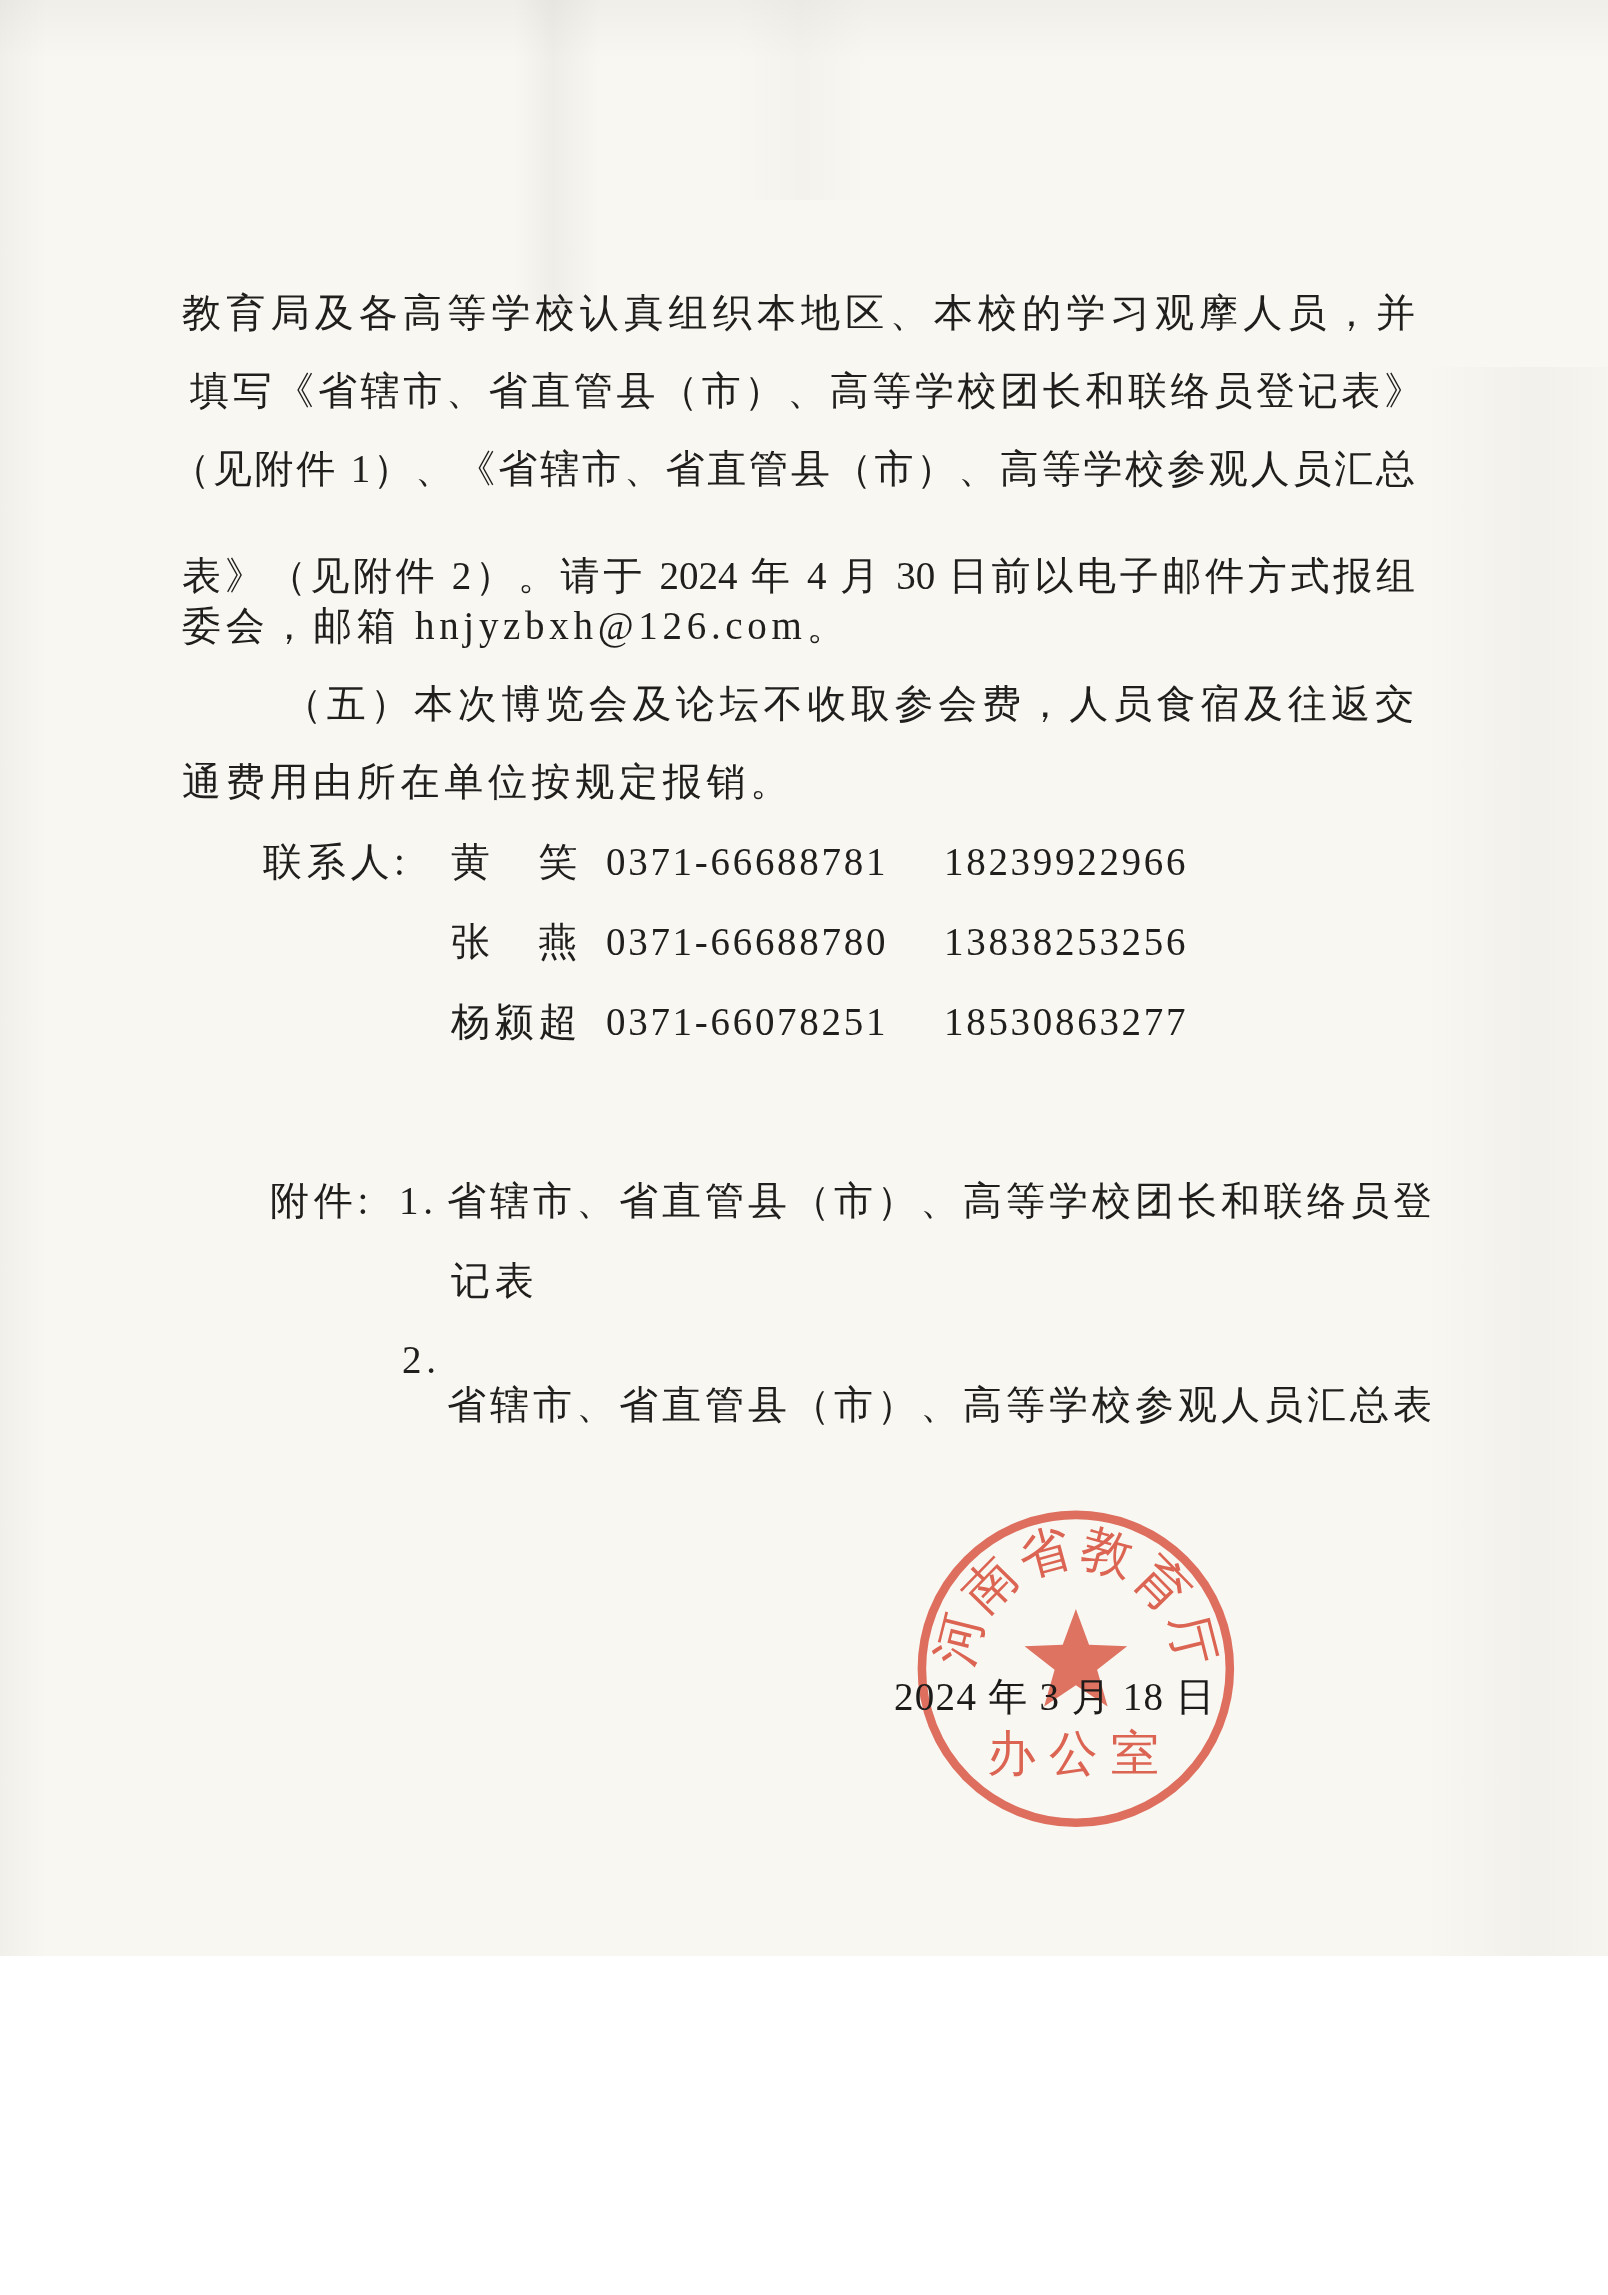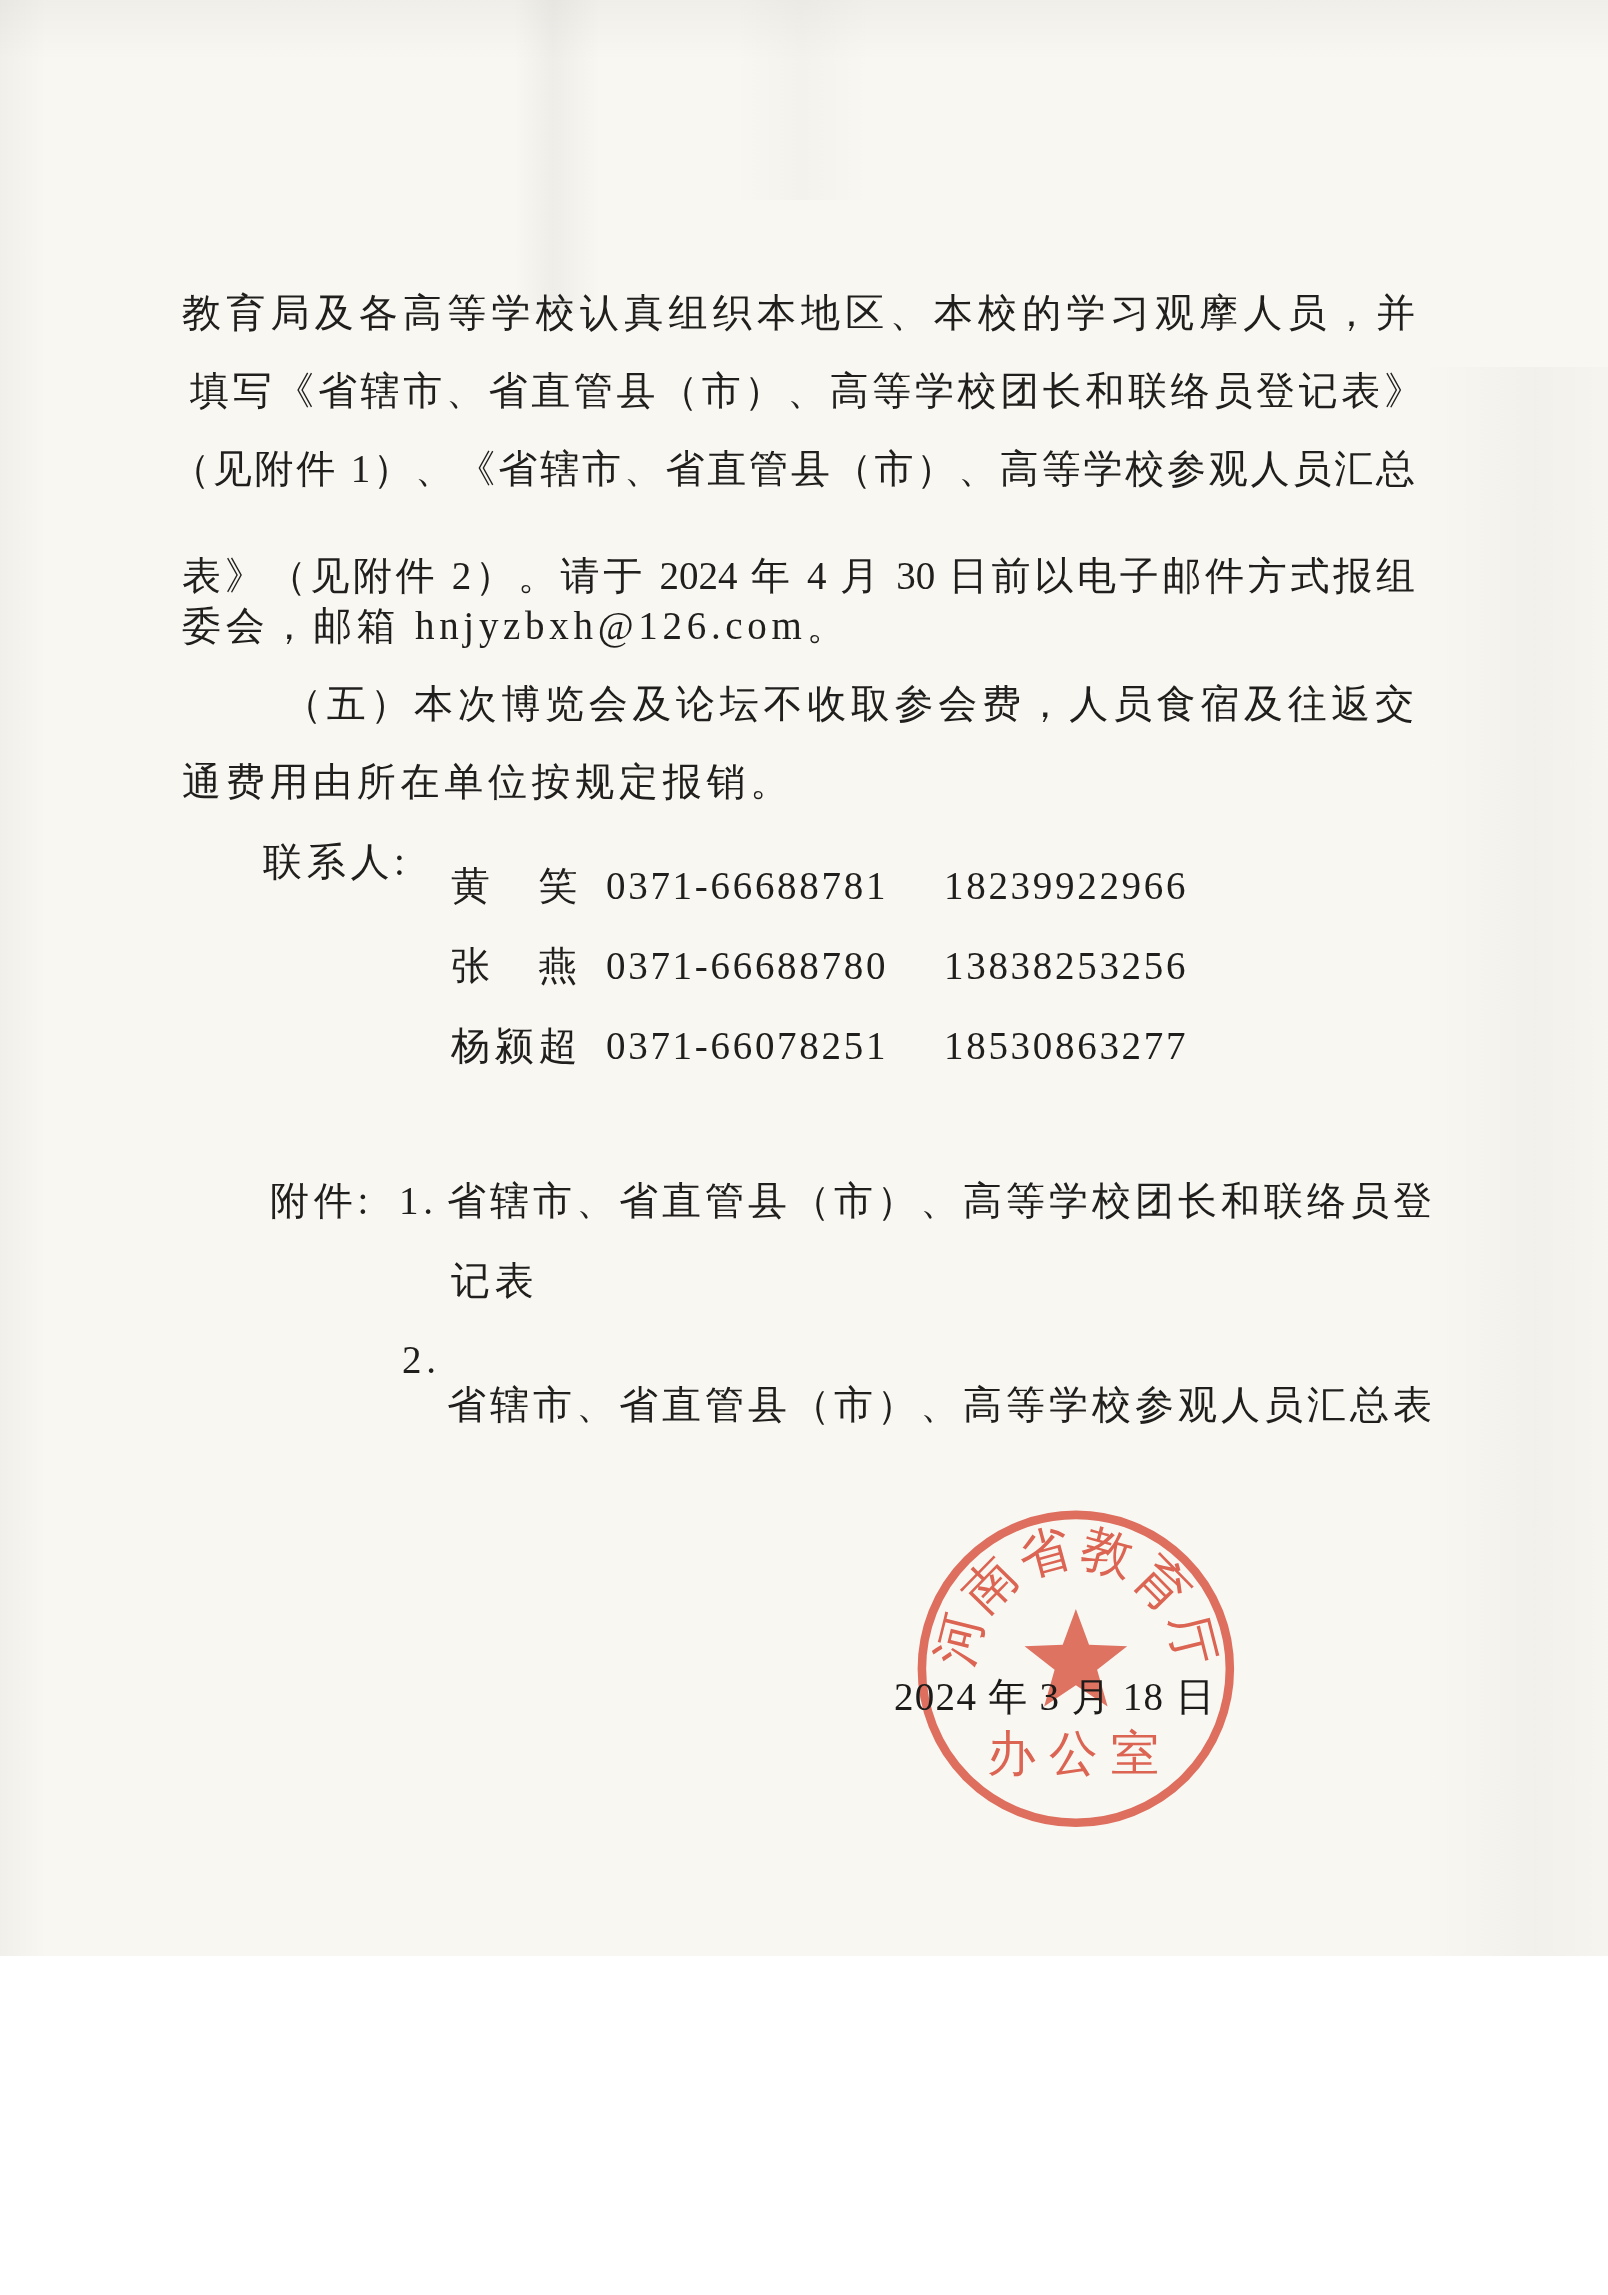--- a/index.html
+++ b/index.html
@@ -24,21 +24,21 @@
   .tline{position:absolute;font-size:39px;line-height:43px;letter-spacing:4.7px;white-space:nowrap;z-index:2;}
   .just{white-space:normal;letter-spacing:0;text-align:justify;text-align-last:justify;text-justify:inter-character;}
   #bl0{left:182px;top:291px;width:1233px;}
   #bl1{left:182px;top:369px;width:1233px;margin-left:8px;}
   #bl2{left:171px;top:447px;width:1244px;}
   #bl3{left:182px;top:554px;width:1233px;}
   #bl4{left:182px;top:604px;}
   #bl5{left:283px;top:682px;width:1131px;}
   #bl6{left:182px;top:760px;}
   .c-label{left:263px;top:840px;}
-  .c-row{position:absolute;left:451px;display:flex;font-size:39px;line-height:43px;z-index:2;margin-top:24px;}
+  .c-row{position:absolute;left:451px;display:flex;font-size:39px;line-height:43px;z-index:2;}
   #crow0{top:840px;} #crow1{top:920px;} #crow2{top:1000px;justify-content:flex-end;}
   .c-row .n{width:155px;letter-spacing:4.7px;white-space:nowrap;}
   .c-row .p{width:338px;letter-spacing:2.7px;white-space:nowrap;}
   .c-row .m{letter-spacing:2.7px;white-space:nowrap;}
   .a-label{left:270px;top:1179px;}
   .a-num1{left:399px;top:1179px;}
   .a-text1{left:447px;top:1179px;letter-spacing:4px;}
   .a-text1b{left:451px;top:1259px;}
   .a-num2{left:402px;top:1338px;}
   .a-text2{left:447px;top:1338px;letter-spacing:4px;margin-top:45px;}

